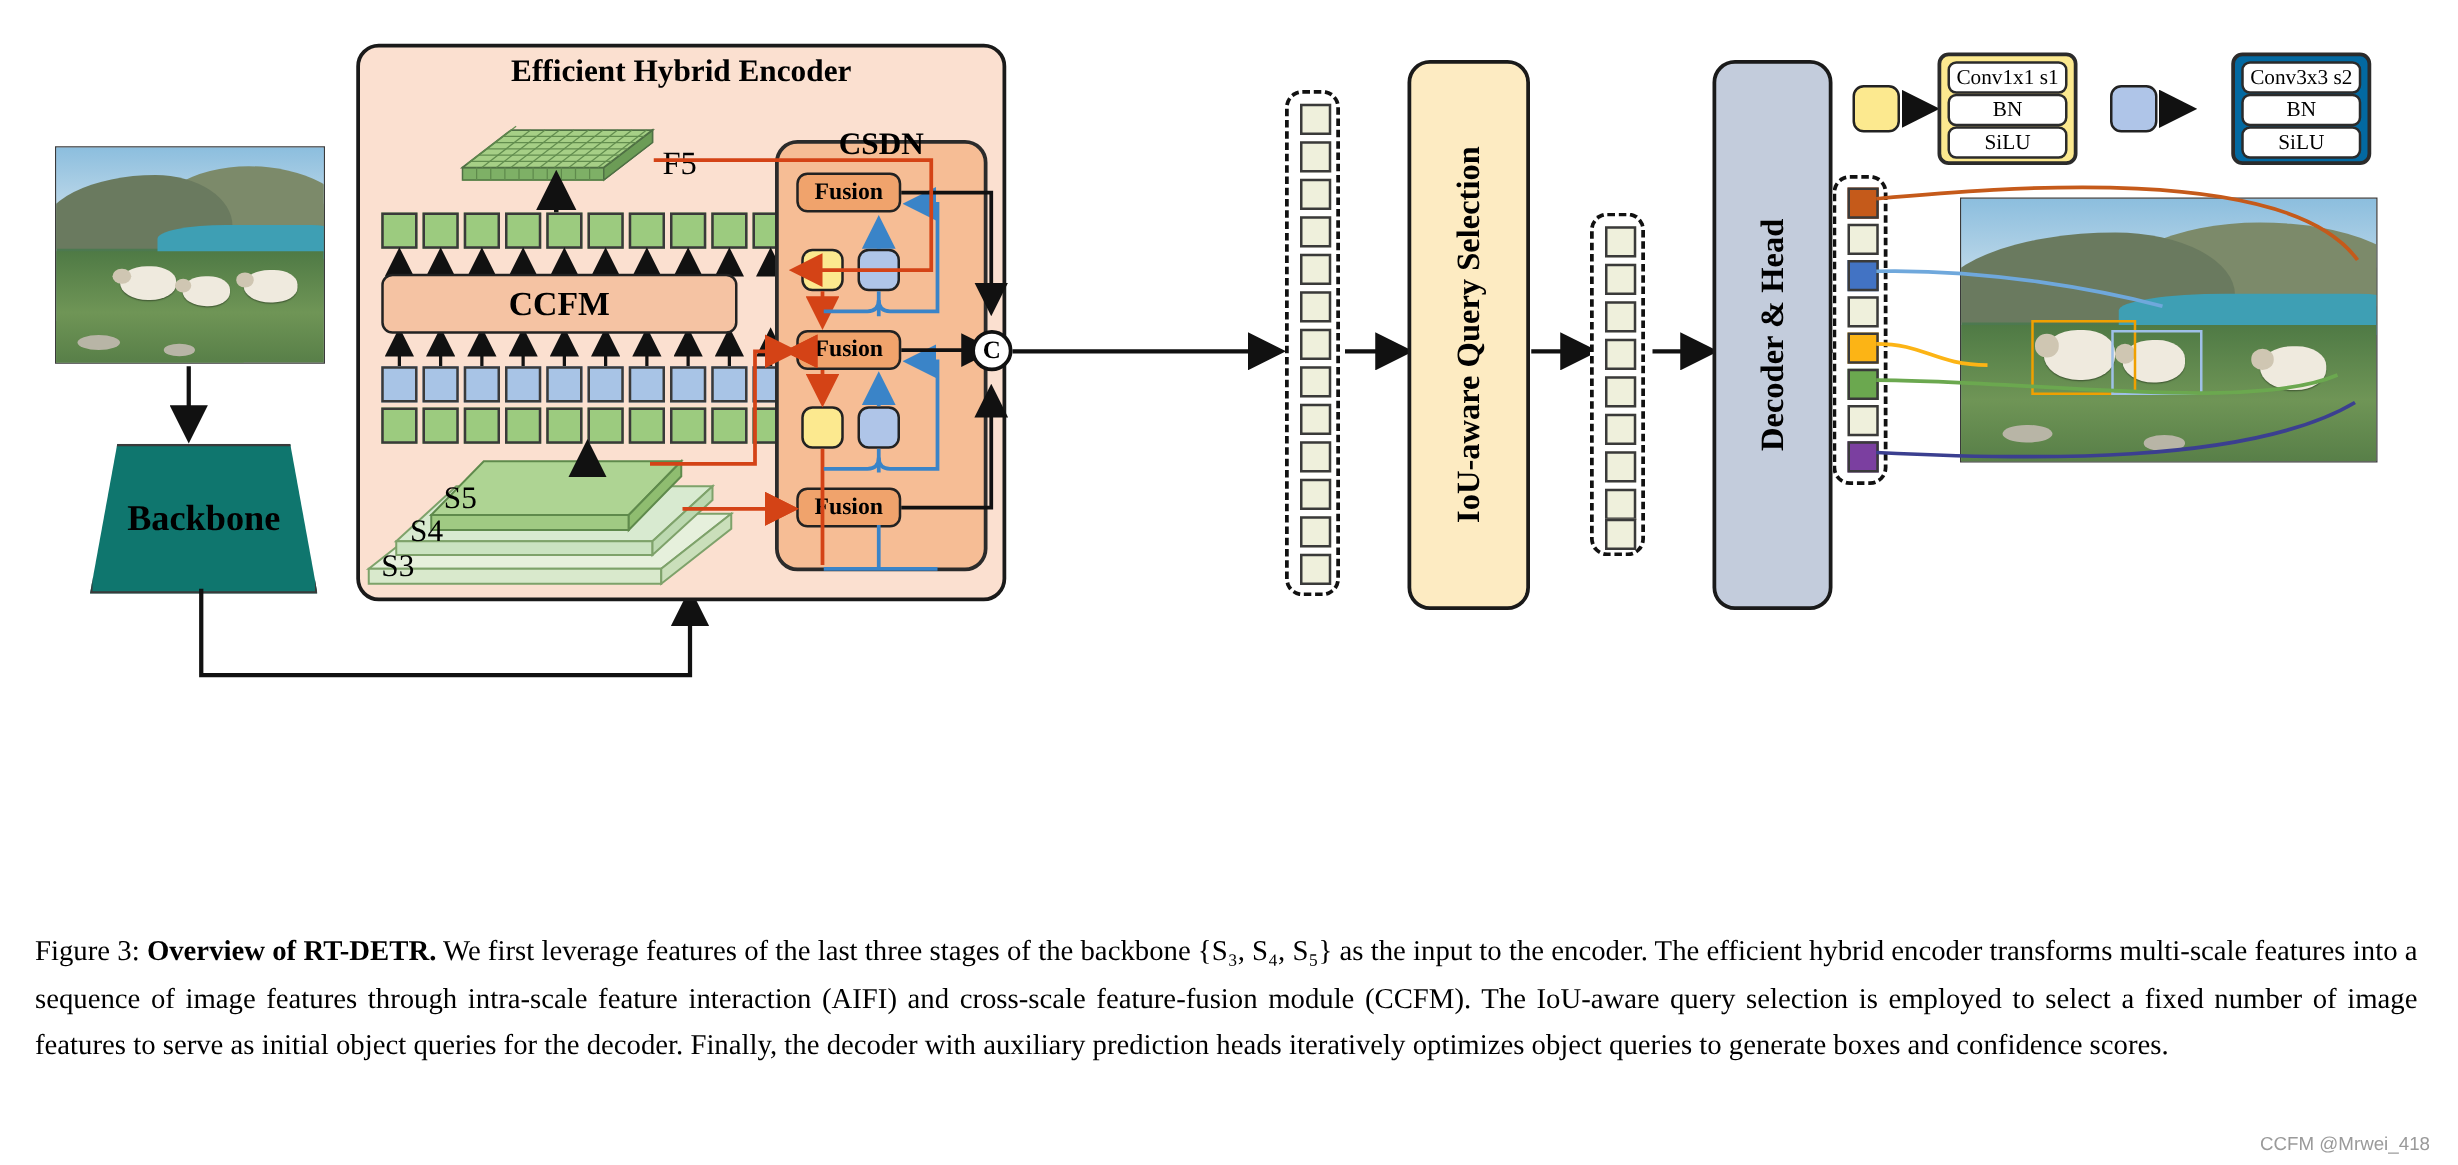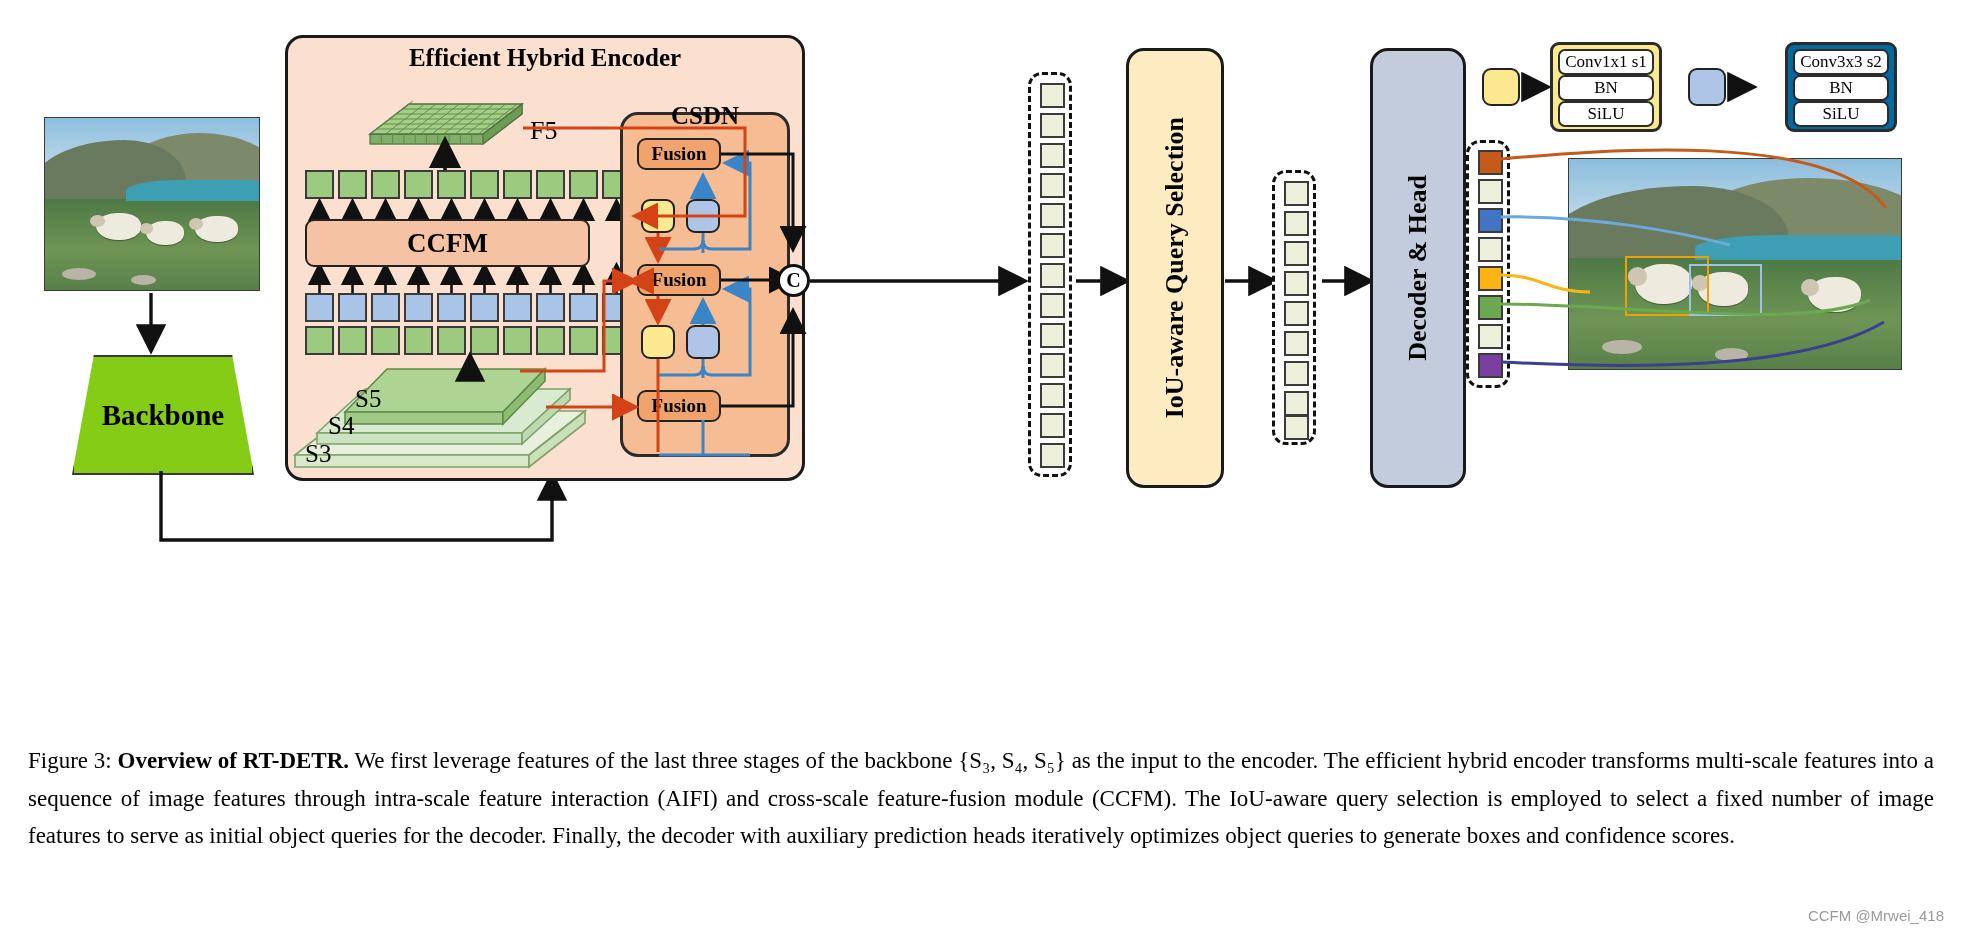--- a/index.html
+++ b/index.html
@@ -61,21 +61,21 @@
   
   .legendbox{box-sizing:border-box;border:3px solid #2b2b2b;border-radius:9px;
              display:flex;flex-direction:column;align-items:center;justify-content:space-between;
              padding:4px 5px;}
   .legendbox.y{background:#fce98f;}
   .legendbox.b{background:#0369a1;margin-left:29px;}
   .legendbox .cell{box-sizing:border-box;width:100%;background:#fff;border:2px solid #2b2b2b;
              border-radius:7px;text-align:center;font-size:17px;line-height:22px;color:#000;}
 
   
-  .backbone{background:#84cc16;border:2px solid #3a3a3a;
+  .backbone{background:#0f766e;border:2px solid #3a3a3a;
             clip-path:polygon(12% 0,88% 0,100% 100%,0 100%);
             display:flex;align-items:center;justify-content:center;}
 
   
   .caption{position:absolute;left:28px;top:742px;width:1906px;
            font-size:23px;line-height:37.5px;color:#000;text-align:justify;}
   .caption b{font-weight:bold;}
   .watermark{position:absolute;right:22px;bottom:8px;font-size:15px;color:#9a9a9a;
              font-family:"Liberation Sans",sans-serif;}
   .C{box-sizing:border-box;border:3px solid #111;border-radius:50%;background:#fff;

